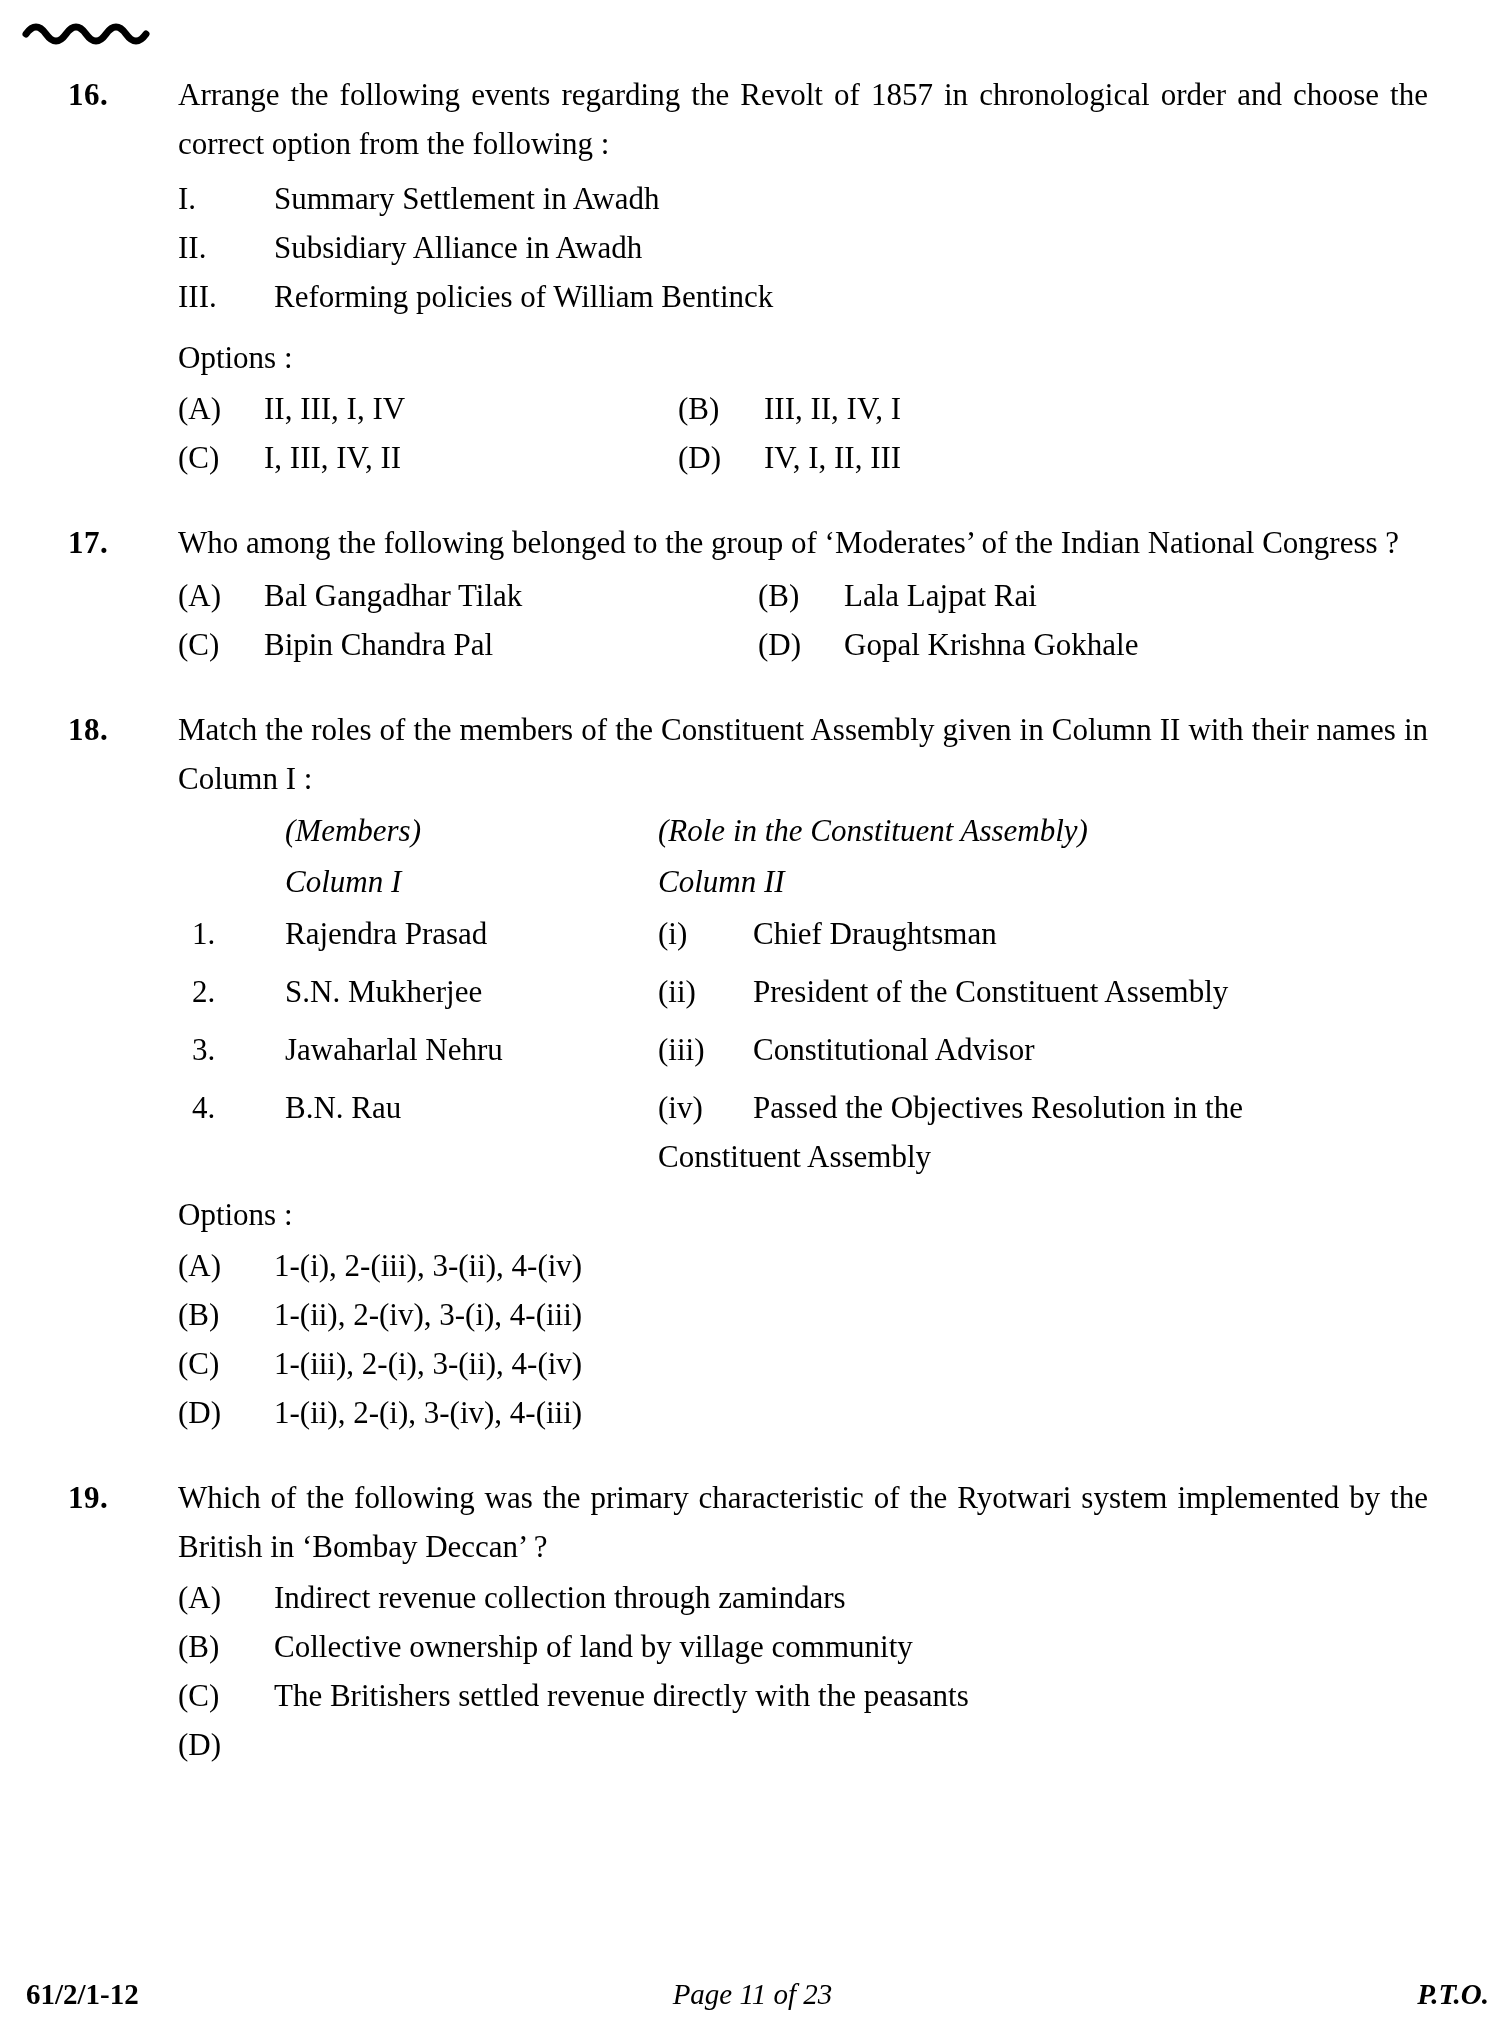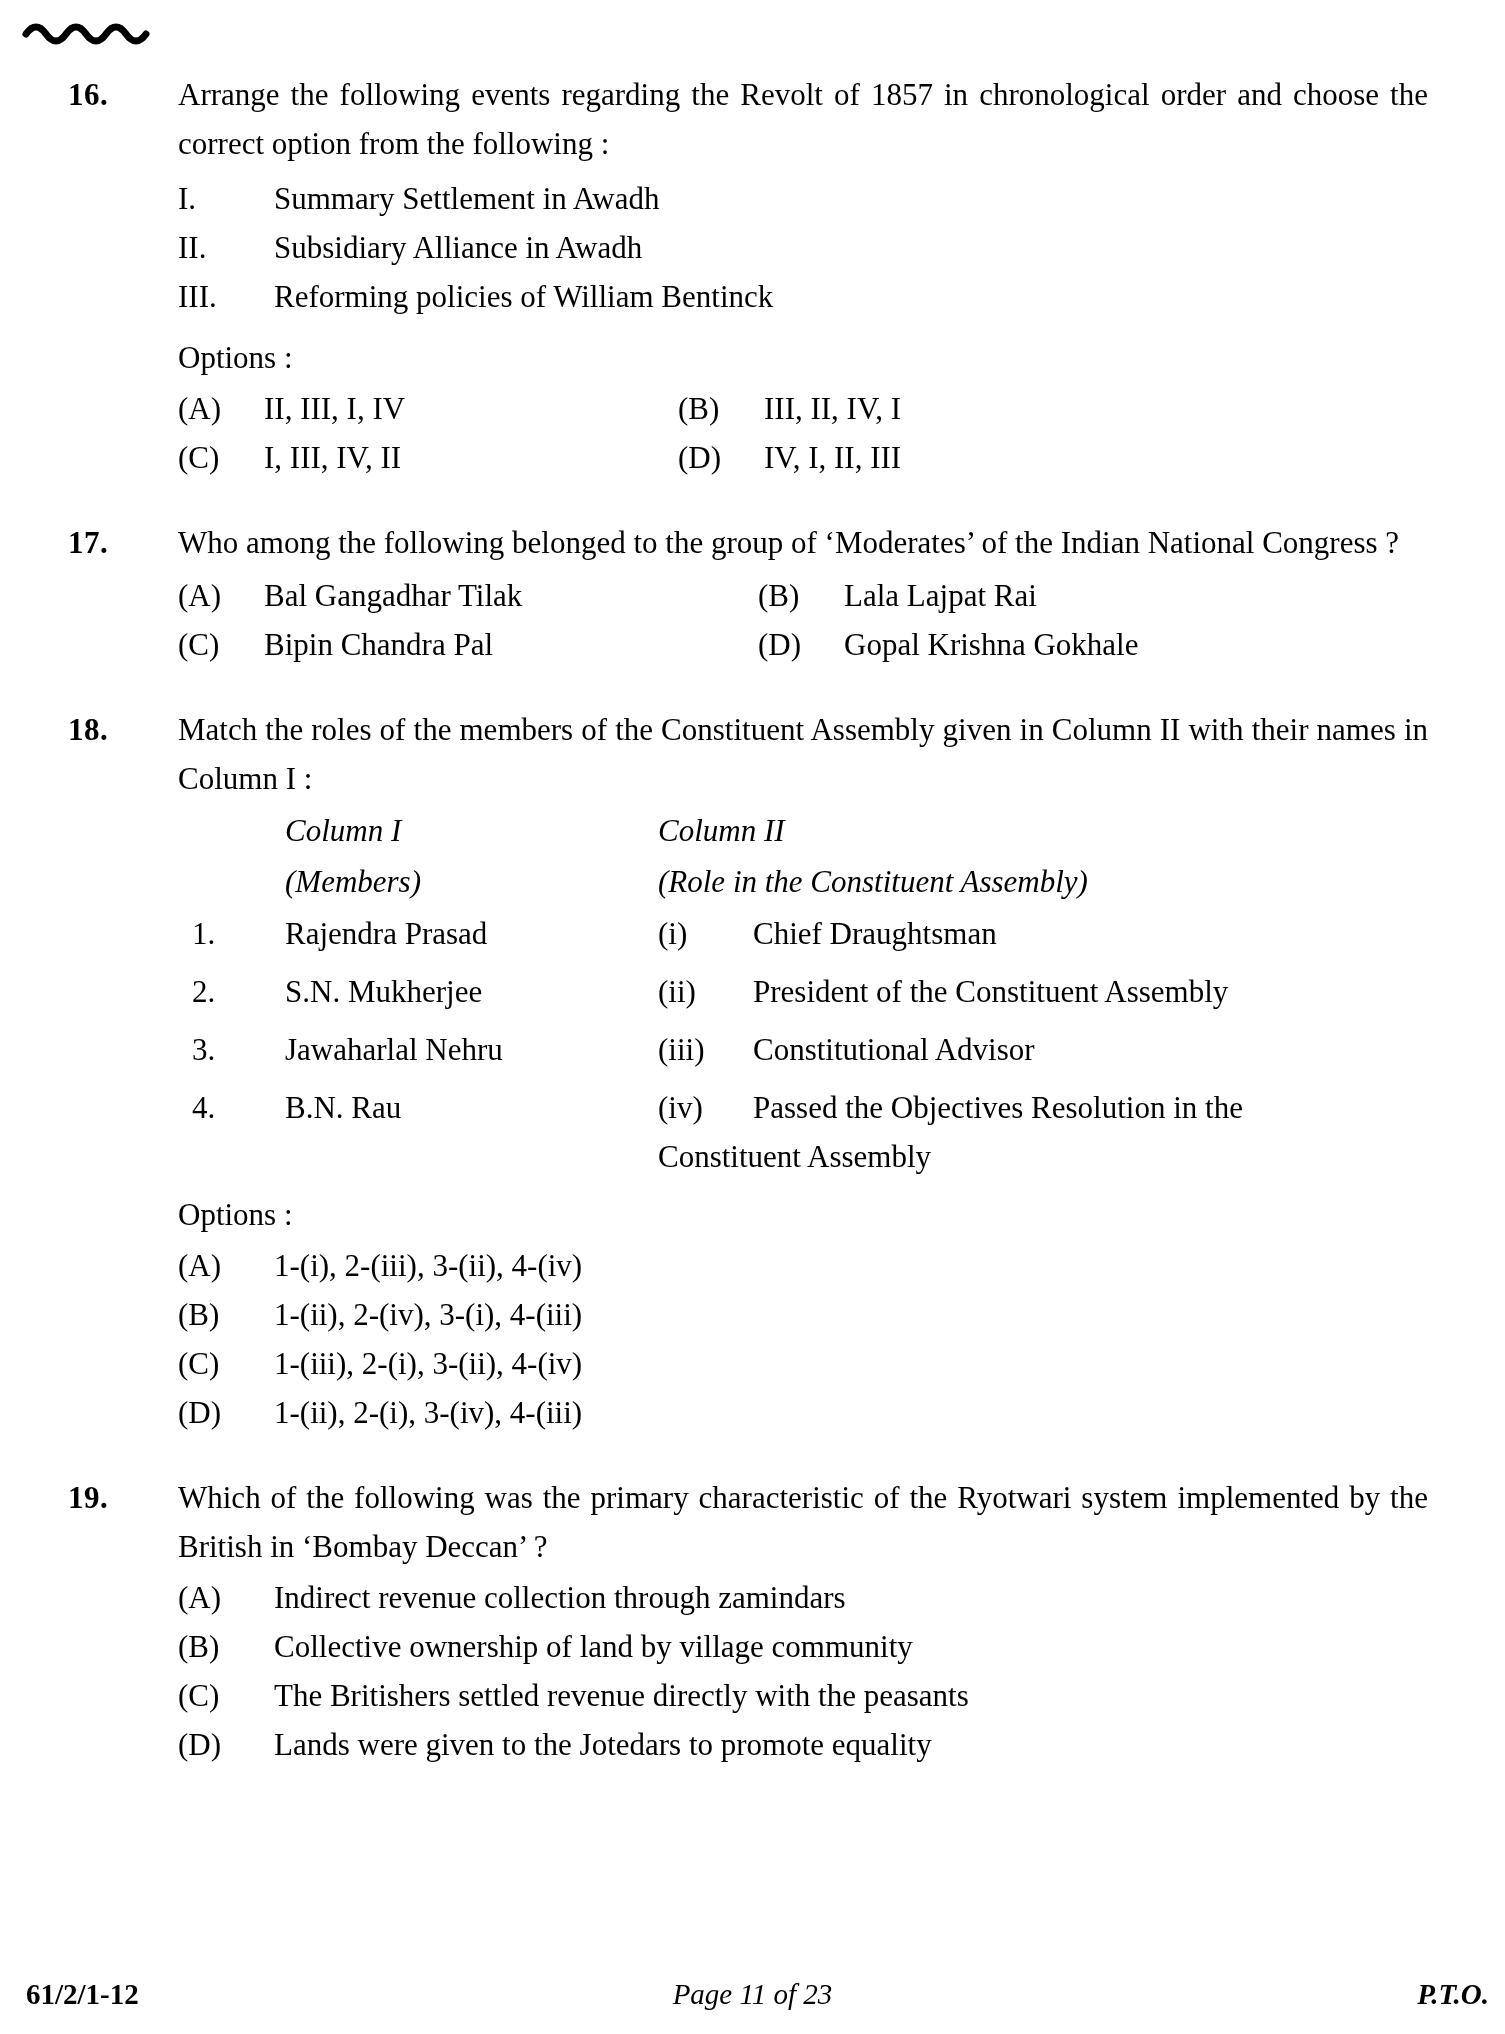--- a/index.html
+++ b/index.html
@@ -295,26 +295,26 @@
           </div>
         </div>
       </div>
     </div>
 
     <div class="q" style="margin-top:36px;">
       <div class="q-num">18.</div>
       <div class="q-stem">Match the roles of the members of the Constituent Assembly given in Column II with their names in Column I :</div>
 
       <div class="match-head">
+        <span>(Members)</span>
+        <span class="col2">(Role in the Constituent Assembly)</span>
+      </div>
+      <div class="match-head">
         <span>Column I</span>
         <span class="col2">Column II</span>
-      </div>
-      <div class="match-head">
-        <span>(Members)</span>
-        <span class="col2">(Role in the Constituent Assembly)</span>
       </div>
 
       <div class="match-table">
         <div class="match-row">
           <span class="mnum">1.</span>
           <span class="mname">Rajendra Prasad</span>
           <span class="mrn">(i)</span>
           <span class="mrole">Chief Draughtsman</span>
         </div>
         <div class="match-row">
@@ -371,21 +371,20 @@
         <div class="opt-line">
           <span class="tag">(B)</span>
           <span class="txt">Collective ownership of land by village community</span>
         </div>
         <div class="opt-line">
           <span class="tag">(C)</span>
           <span class="txt">The Britishers settled revenue directly with the peasants</span>
         </div>
         <div class="opt-line">
           <span class="tag">(D)</span>
-          <span class="txt">Lands were given to the Jotedars to promote equality</span>
         </div>
       </div>
     </div>
 
   </div>
 
   <div class="footer">
     <span class="f-left">61/2/1-12</span>
     <span class="f-center">Page 11 of 23</span>
     <span class="f-right">P.T.O.</span>

